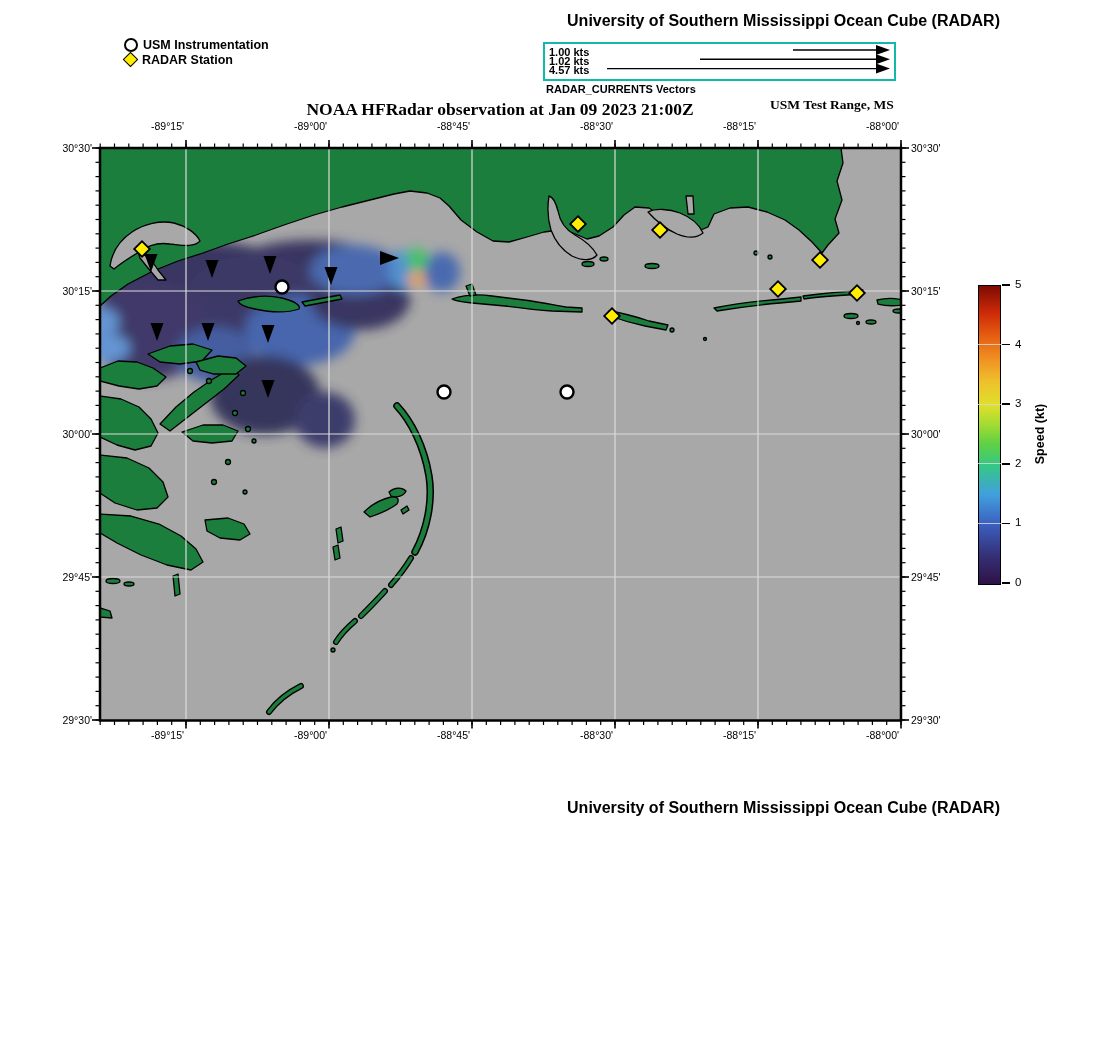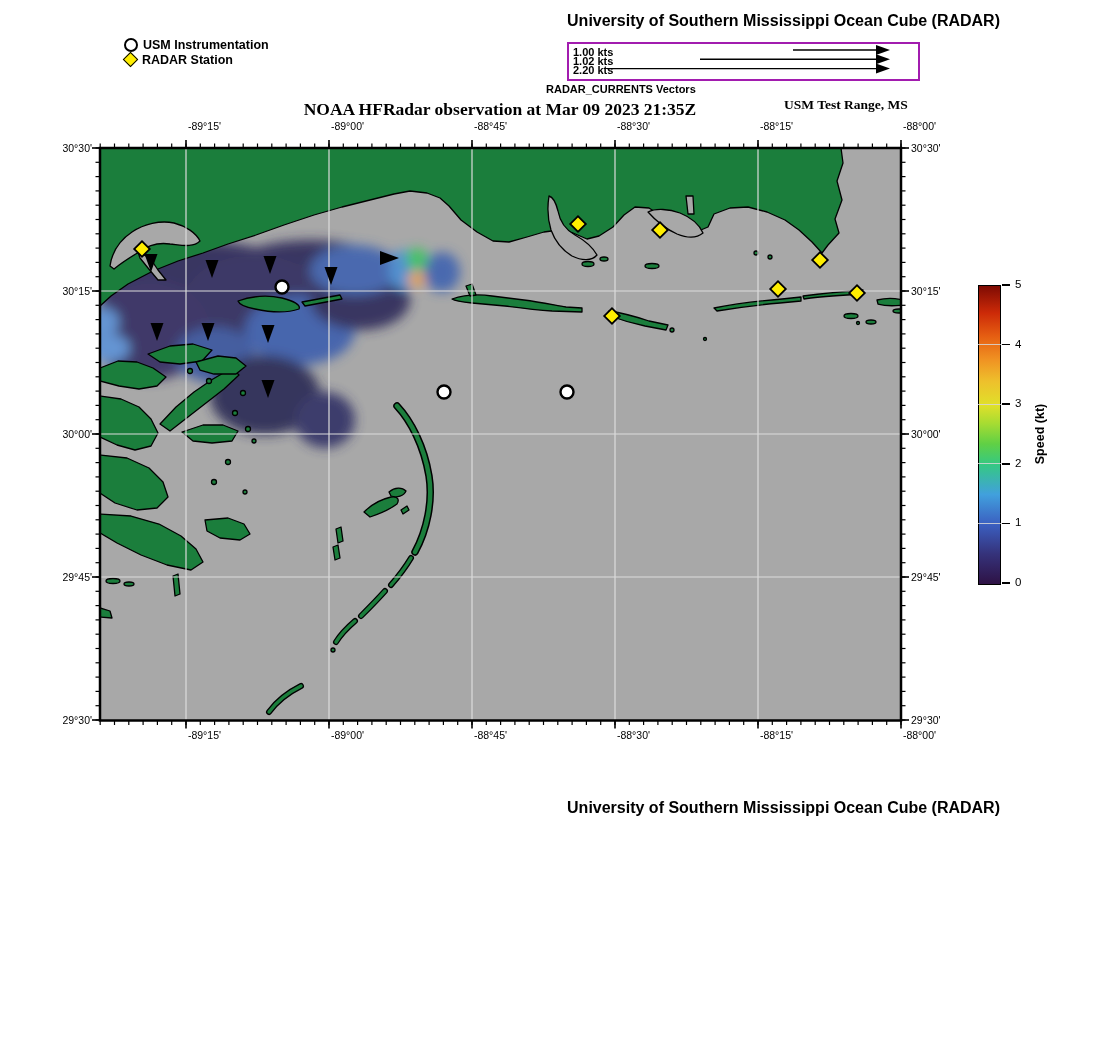--- a/index.html
+++ b/index.html
@@ -7,29 +7,29 @@
           font-family:"Liberation Sans",sans-serif;color:#000;}
   #mapsvg{position:absolute;left:0;top:0;}
   .title{position:absolute;left:0;width:1000px;text-align:right;font-weight:bold;font-size:16px;}
   .t-top{top:12px;}
   .t-bottom{top:799px;}
   .legend{position:absolute;left:124px;top:37px;}
   .lrow{display:flex;align-items:center;height:15px;}
   .lbl{font-weight:bold;font-size:12.5px;margin-left:5px;}
   .ic-circle{width:10px;height:10px;border-radius:50%;background:#fff;border:2px solid #000;display:inline-block;}
   .ic-diamond{width:9px;height:9px;background:#ffee00;border:1.6px solid #000;transform:rotate(45deg);display:inline-block;margin:0 1px;}
-  .scalebox{position:absolute;left:567px;top:42px;width:349px;height:35px;border:2px solid #a21caf;}
+  .scalebox{position:absolute;left:543px;top:42px;width:349px;height:35px;border:2px solid #14b8a6;}
   .srow{position:absolute;left:4px;font-weight:bold;font-size:11px;line-height:11px;}
   .scale-caption{position:absolute;left:546px;top:83px;font-weight:bold;font-size:11px;}
   .subtitle{position:absolute;left:0;width:1000px;text-align:center;top:99px;
             font-family:"Liberation Serif",serif;font-weight:bold;font-size:17.5px;}
   .annotation{position:absolute;left:770px;top:97px;font-family:"Liberation Serif",serif;
-              font-weight:bold;font-size:13.5px;margin-left:14px;}
+              font-weight:bold;font-size:13.5px;}
   .axlab{position:absolute;font-size:10.5px;}
-  .xc{width:70px;text-align:right;}
+  .xc{width:70px;text-align:left;}
   .yr{width:52px;text-align:right;}
   .yl{width:52px;text-align:left;}
   .grid{stroke:#dcdcdc;stroke-width:1.2;}
   .tick{stroke:#000;stroke-width:1.2;}
   .tickM{stroke:#000;stroke-width:1.6;}
   .usm{fill:#ffffff;stroke:#000;stroke-width:2.4;}
   .ndbc{fill:#ffee00;stroke:#000;stroke-width:1.8;}
   .arrow{fill:#000;}
   #cbar{position:absolute;left:978px;top:285px;width:21px;height:298px;border:1.5px solid #000;
         background:linear-gradient(to top,
@@ -448,25 +448,25 @@
     </div>
     <div class="lrow">
       <span class="ic-diamond"></span>
       <span class="lbl">RADAR Station</span>
     </div>
   </div>
 
   <div class="scalebox">
     <div class="srow" style="top:3px">1.00 kts</div>
     <div class="srow" style="top:12px">1.02 kts</div>
-    <div class="srow" style="top:21px">2.20 kts</div>
+    <div class="srow" style="top:21px">4.57 kts</div>
   </div>
   <div class="scale-caption">RADAR_CURRENTS Vectors</div>
 
-  <div class="subtitle">NOAA HFRadar observation at Mar 09 2023 21:35Z</div>
+  <div class="subtitle">NOAA HFRadar observation at Jan 09 2023 21:00Z</div>
   <div class="annotation">USM Test Range, MS</div>
 
   <div id="cbar"></div>
   <div class="cb-title">Speed (kt)</div>
 
   <div class="title t-bottom">University of Southern Mississippi Ocean Cube (RADAR)</div>
 <div class="axlab xc" style="left: 151px; top: 120px;">-89°15'</div>
     <div class="axlab xc" style="left: 151px; top: 729px;">-89°15'</div>
     <div class="axlab xc" style="left: 294px; top: 120px;">-89°00'</div>
     <div class="axlab xc" style="left: 294px; top: 729px;">-89°00'</div>

